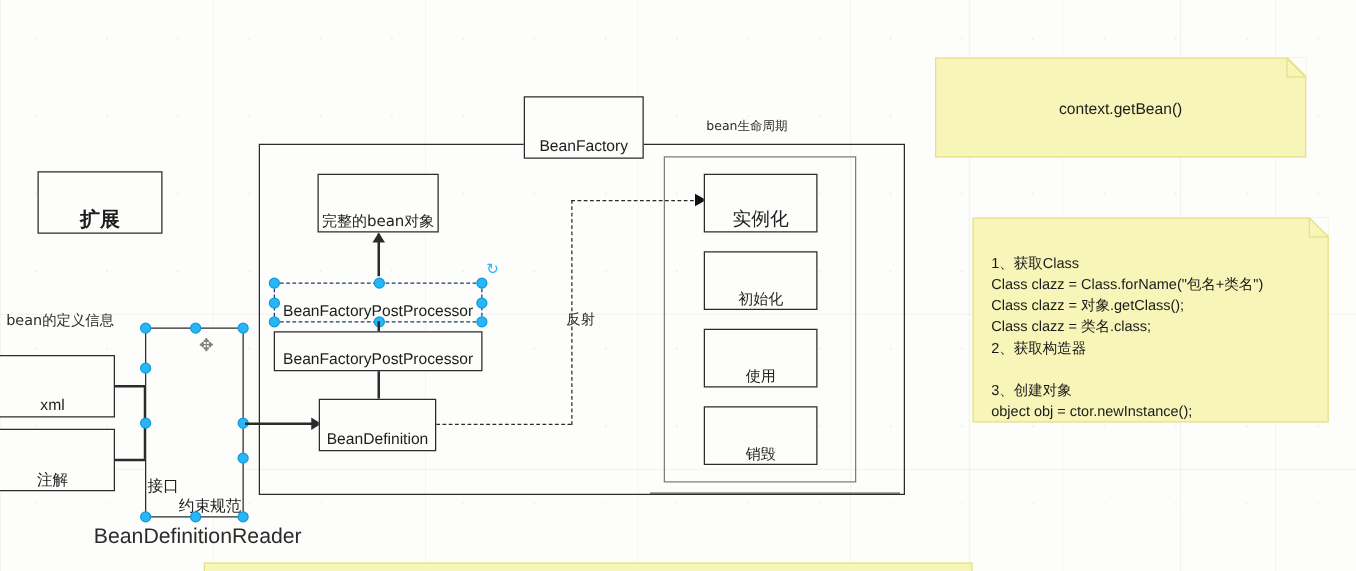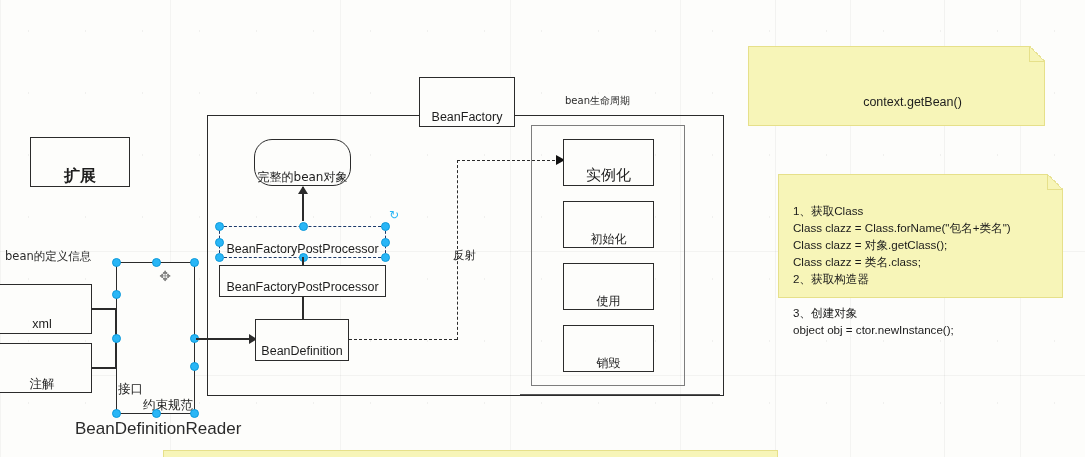--- a/index.html
+++ b/index.html
@@ -147,21 +147,21 @@
   <div class="label" style="left:75px;top:419px;font-size:17px;">BeanDefinitionReader</div>
 
   <div class="hline arrow-right" style="left:196px;top:338px;width:60px;"></div>
 
   <div class="box nofill" style="left:207px;top:115px;width:517px;height:281px;"></div>
 
   <div class="box" style="left:419px;top:77px;width:96px;height:50px;font-size:12.5px;">
     <span>BeanFactory</span>
   </div>
 
-  <div class="box" style="left:254px;top:139px;width:97px;height:47px;font-size:12px;border-radius:18px;">
+  <div class="box" style="left:254px;top:139px;width:97px;height:47px;font-size:12px;">
     <span class="cn">完整的bean对象</span>
   </div>
 
   <div class="vline arrow-up" style="left:302px;top:187px;height:34px;"></div>
 
   <div class="box nofill" style="left:219px;top:226px;width:167px;height:32px;border:none;font-size:12.5px;">
     <span>BeanFactoryPostProcessor</span>
   </div>
   <div class="seldash" style="left:219px;top:226px;width:167px;height:32px;"></div>
   <div class="sel" style="left:219px;top:226px;width:167px;height:32px;">
@@ -208,24 +208,24 @@
     <span class="cn">销毁</span>
   </div>
   <div class="box" style="left:563px;top:263px;width:91px;height:47px;font-size:12px;">
     <span class="cn">使用</span>
   </div>
 
   <div class="hline" style="left:520px;top:394px;width:200px;height:1px;background:#555;"></div>
 
   <div class="note" style="left:748px;top:46px;width:297px;height:80px;">
     <div class="fold"></div>
-    <div class="note-title" style="top:48px;margin-left:16px;">context.getBean()</div>
-  </div>
-
-  <div class="note" style="left:778px;top:174px;width:285px;height:124px;">
+    <div class="note-title" style="top:33px;">context.getBean()</div>
+  </div>
+
+  <div class="note" style="left:778px;top:174px;width:285px;height:164px;">
     <div class="fold"></div>
     <div class="code" style="top:27px;">1、获取Class</div>
     <div class="code" style="top:44px;">Class clazz = Class.forName("包名+类名")</div>
     <div class="code" style="top:61px;">Class clazz = 对象.getClass();</div>
     <div class="code" style="top:78px;">Class clazz = 类名.class;</div>
     <div class="code" style="top:95px;">2、获取构造器</div>
     <div class="code" style="top:129px;">3、创建对象</div>
     <div class="code" style="top:146px;">object obj = ctor.newInstance();</div>
   </div>
 

